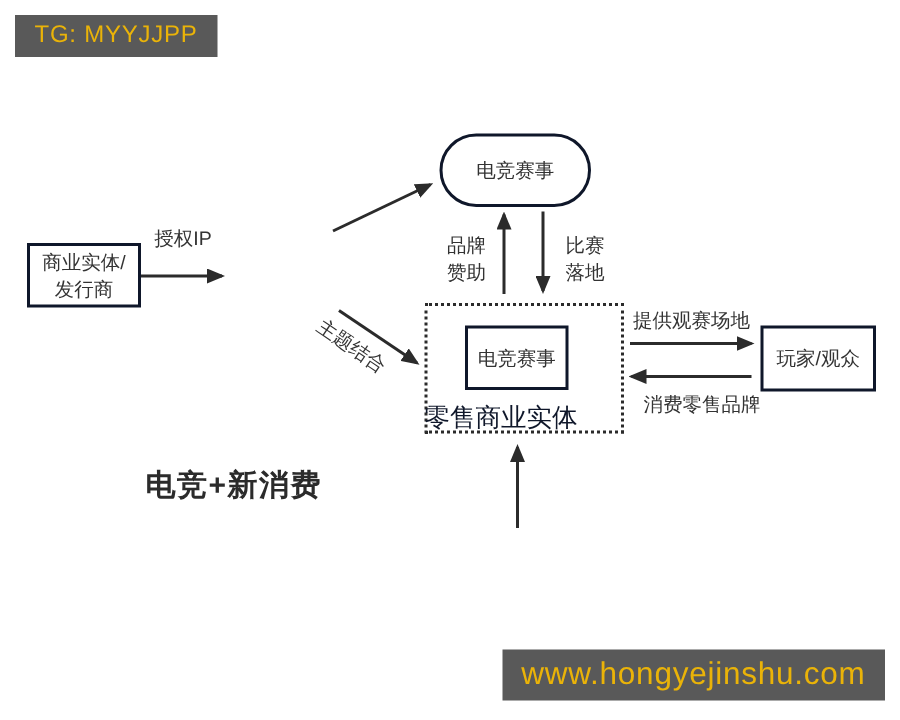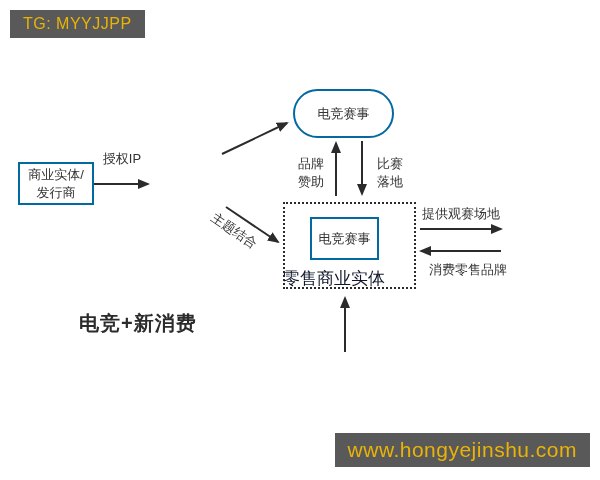--- a/index.html
+++ b/index.html
@@ -22,21 +22,21 @@
     padding: 5px 13px;
     white-space: nowrap;
   }
   .badge-tl { left: 10px; top: 10px; }
   .badge-br { right: 10px; bottom: 13px; font-size: 21px; }
 
   .arrows { position: absolute; left: 0; top: 0; width: 600px; height: 480px; }
 
   .node {
     position: absolute;
-    border: 2px solid #0369a1;
+    border: 2px solid #0f172a;
     background: #ffffff;
     display: flex;
     align-items: center;
     justify-content: center;
     text-align: center;
     font-size: 13px;
     line-height: 1.35;
     color: #333333;
     white-space: pre-line;
   }
@@ -71,21 +71,21 @@
   }
   .lbl-auth    { left: 94px;  top: 150px; width: 56px; }
   .lbl-brand   { left: 295px; top: 155px; width: 32px; }
   .lbl-match   { left: 374px; top: 155px; width: 32px; }
   .lbl-theme   { left: 202px; top: 222px; width: 64px; transform: rotate(34deg); }
   .lbl-provide { left: 416px; top: 205px; width: 90px; }
   .lbl-consume { left: 422px; top: 261px; width: 92px; }
 
   .diagram-title {
     position: absolute;
-    left: 79px; top: 310px;
+    left: 97px; top: 310px;
     font-size: 20px;
     font-weight: bold;
     color: #2b2b2b;
     letter-spacing: 1px;
   }
 </style>
 </head>
 <body>
 
 <div class="canvas">
@@ -117,20 +117,21 @@
   </svg>
 
   <div class="node node-game">商业实体/
 发行商</div>
   <div class="node node-event">电竞赛事</div>
 
   <div class="dashed-box"></div>
   <div class="node node-venue">电竞赛事</div>
   <div class="retail-label">零售商业实体</div>
 
+  <div class="node node-player">玩家/观众</div>
 
   <div class="edge-label lbl-auth">授权IP</div>
   <div class="edge-label lbl-brand">品牌
 赞助</div>
   <div class="edge-label lbl-match">比赛
 落地</div>
   <div class="edge-label lbl-theme">主题结合</div>
   <div class="edge-label lbl-provide">提供观赛场地</div>
   <div class="edge-label lbl-consume">消费零售品牌</div>
 

